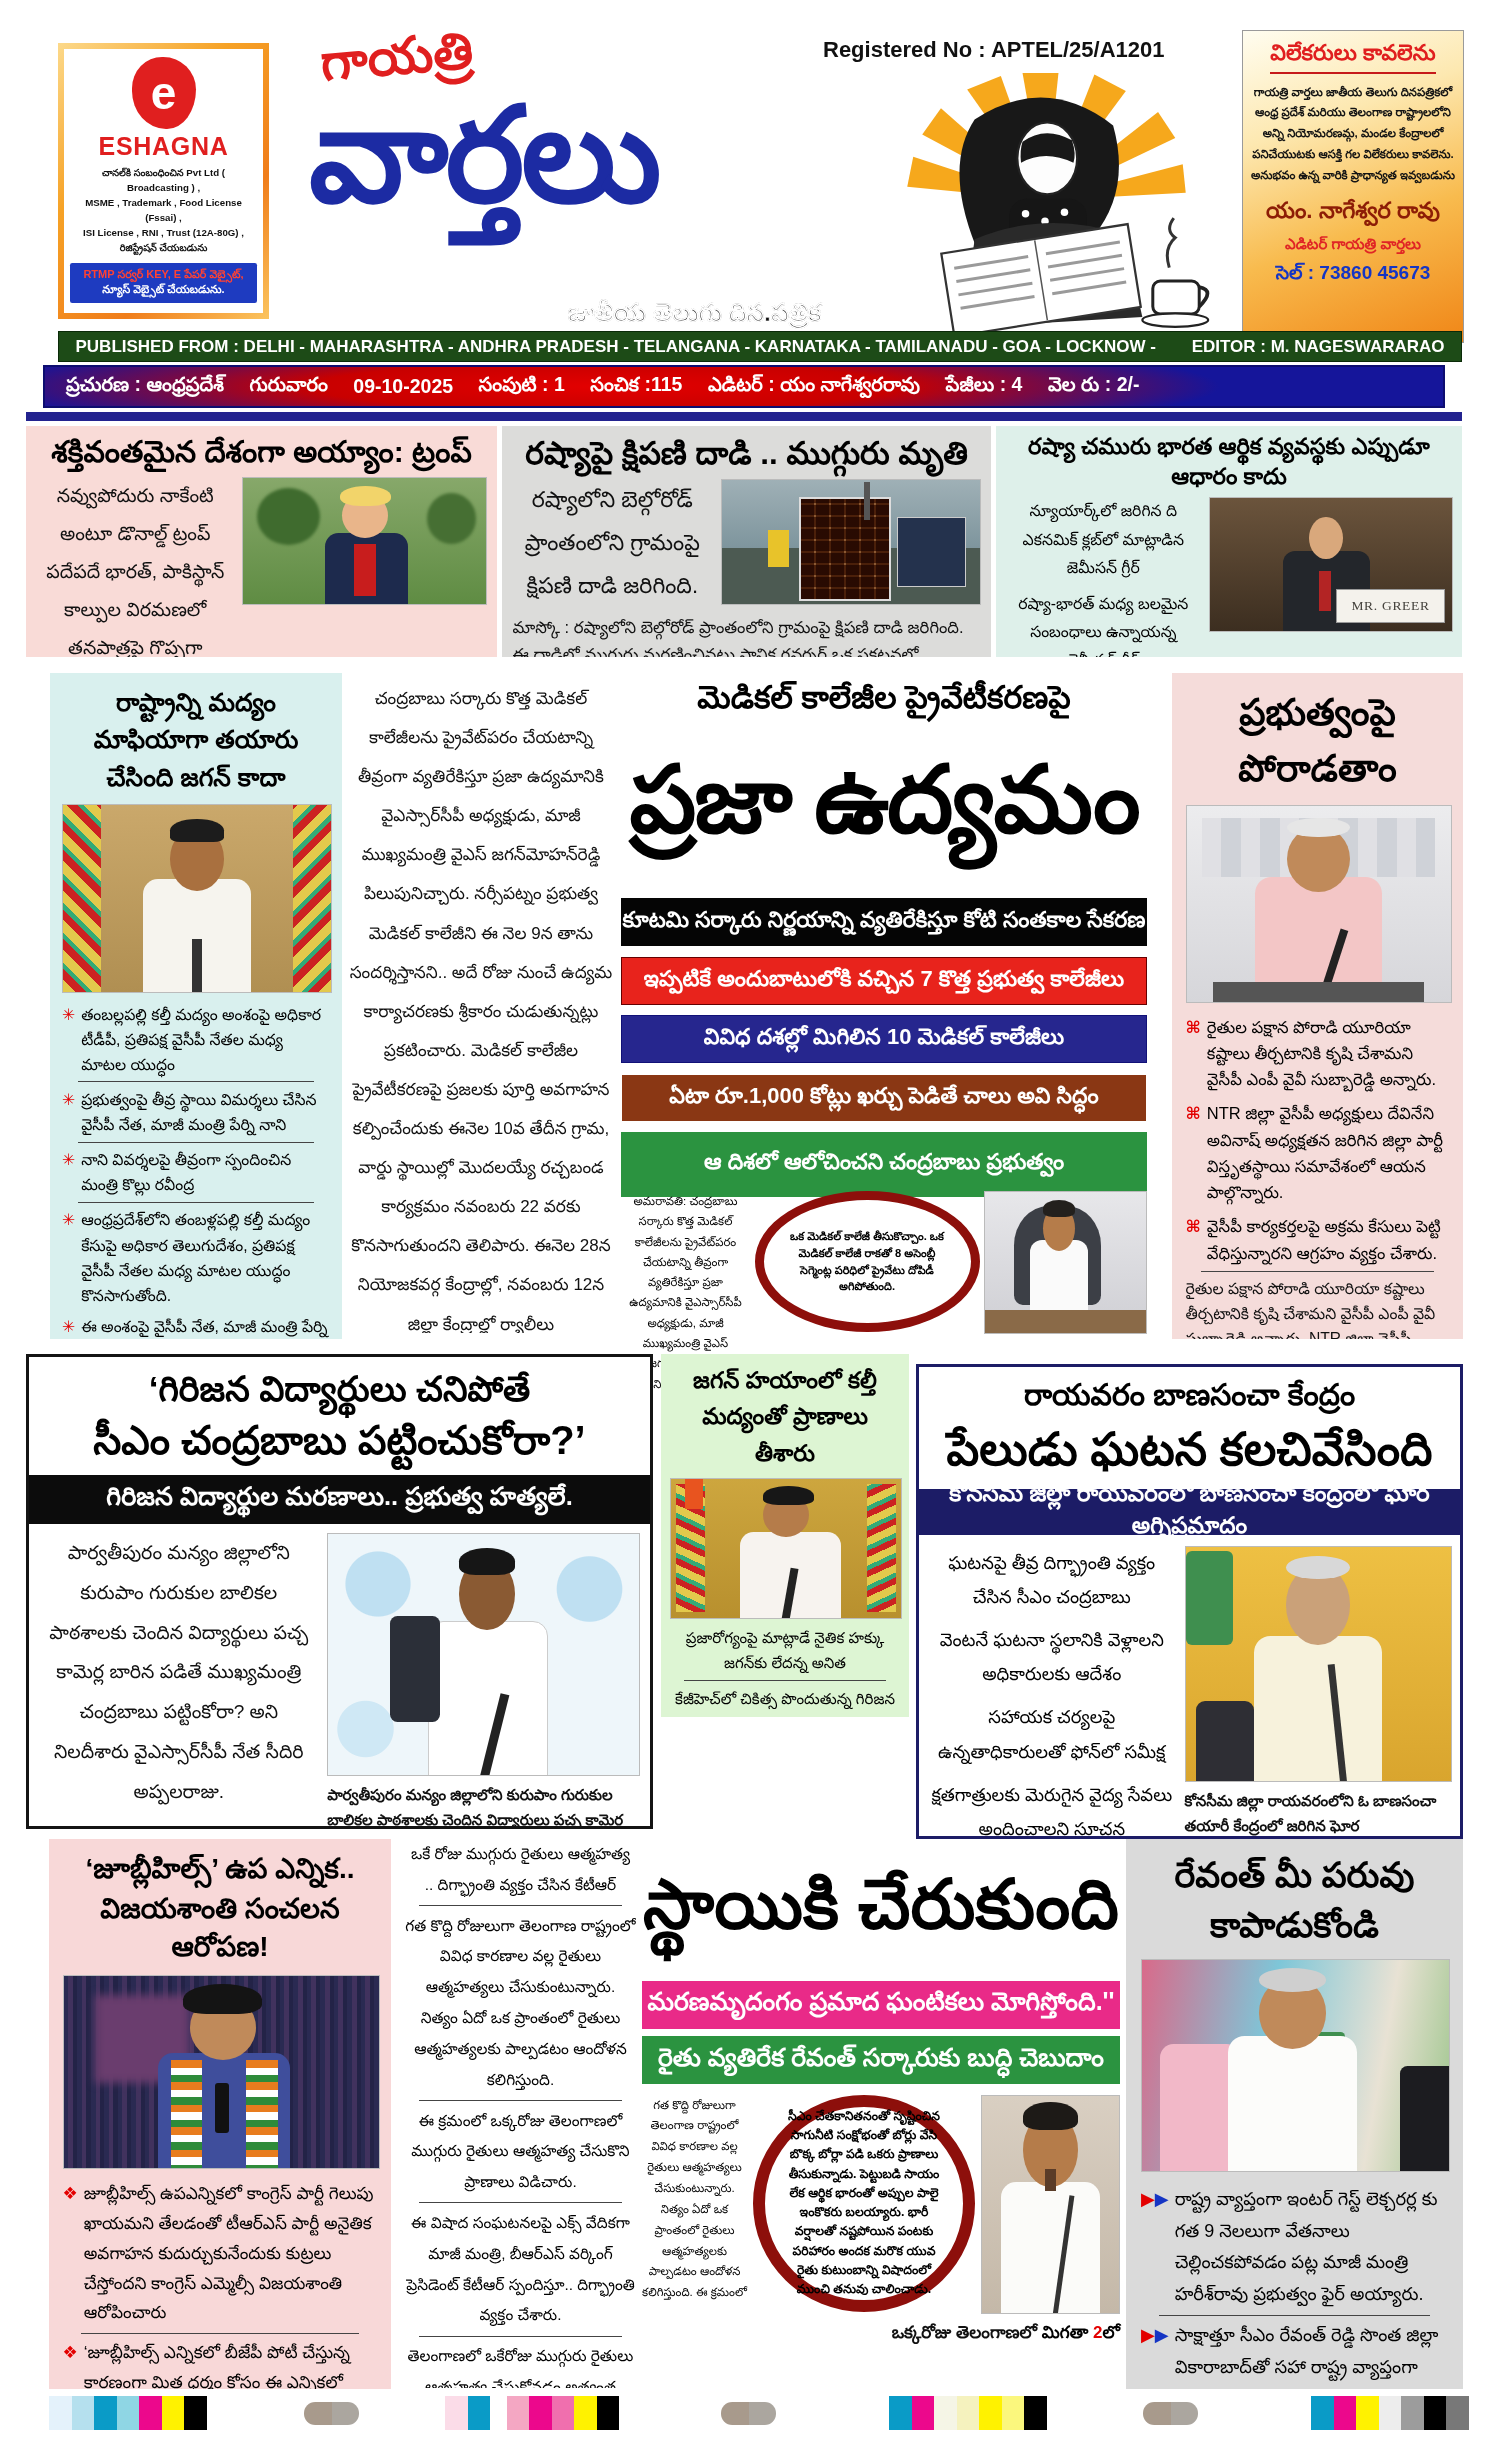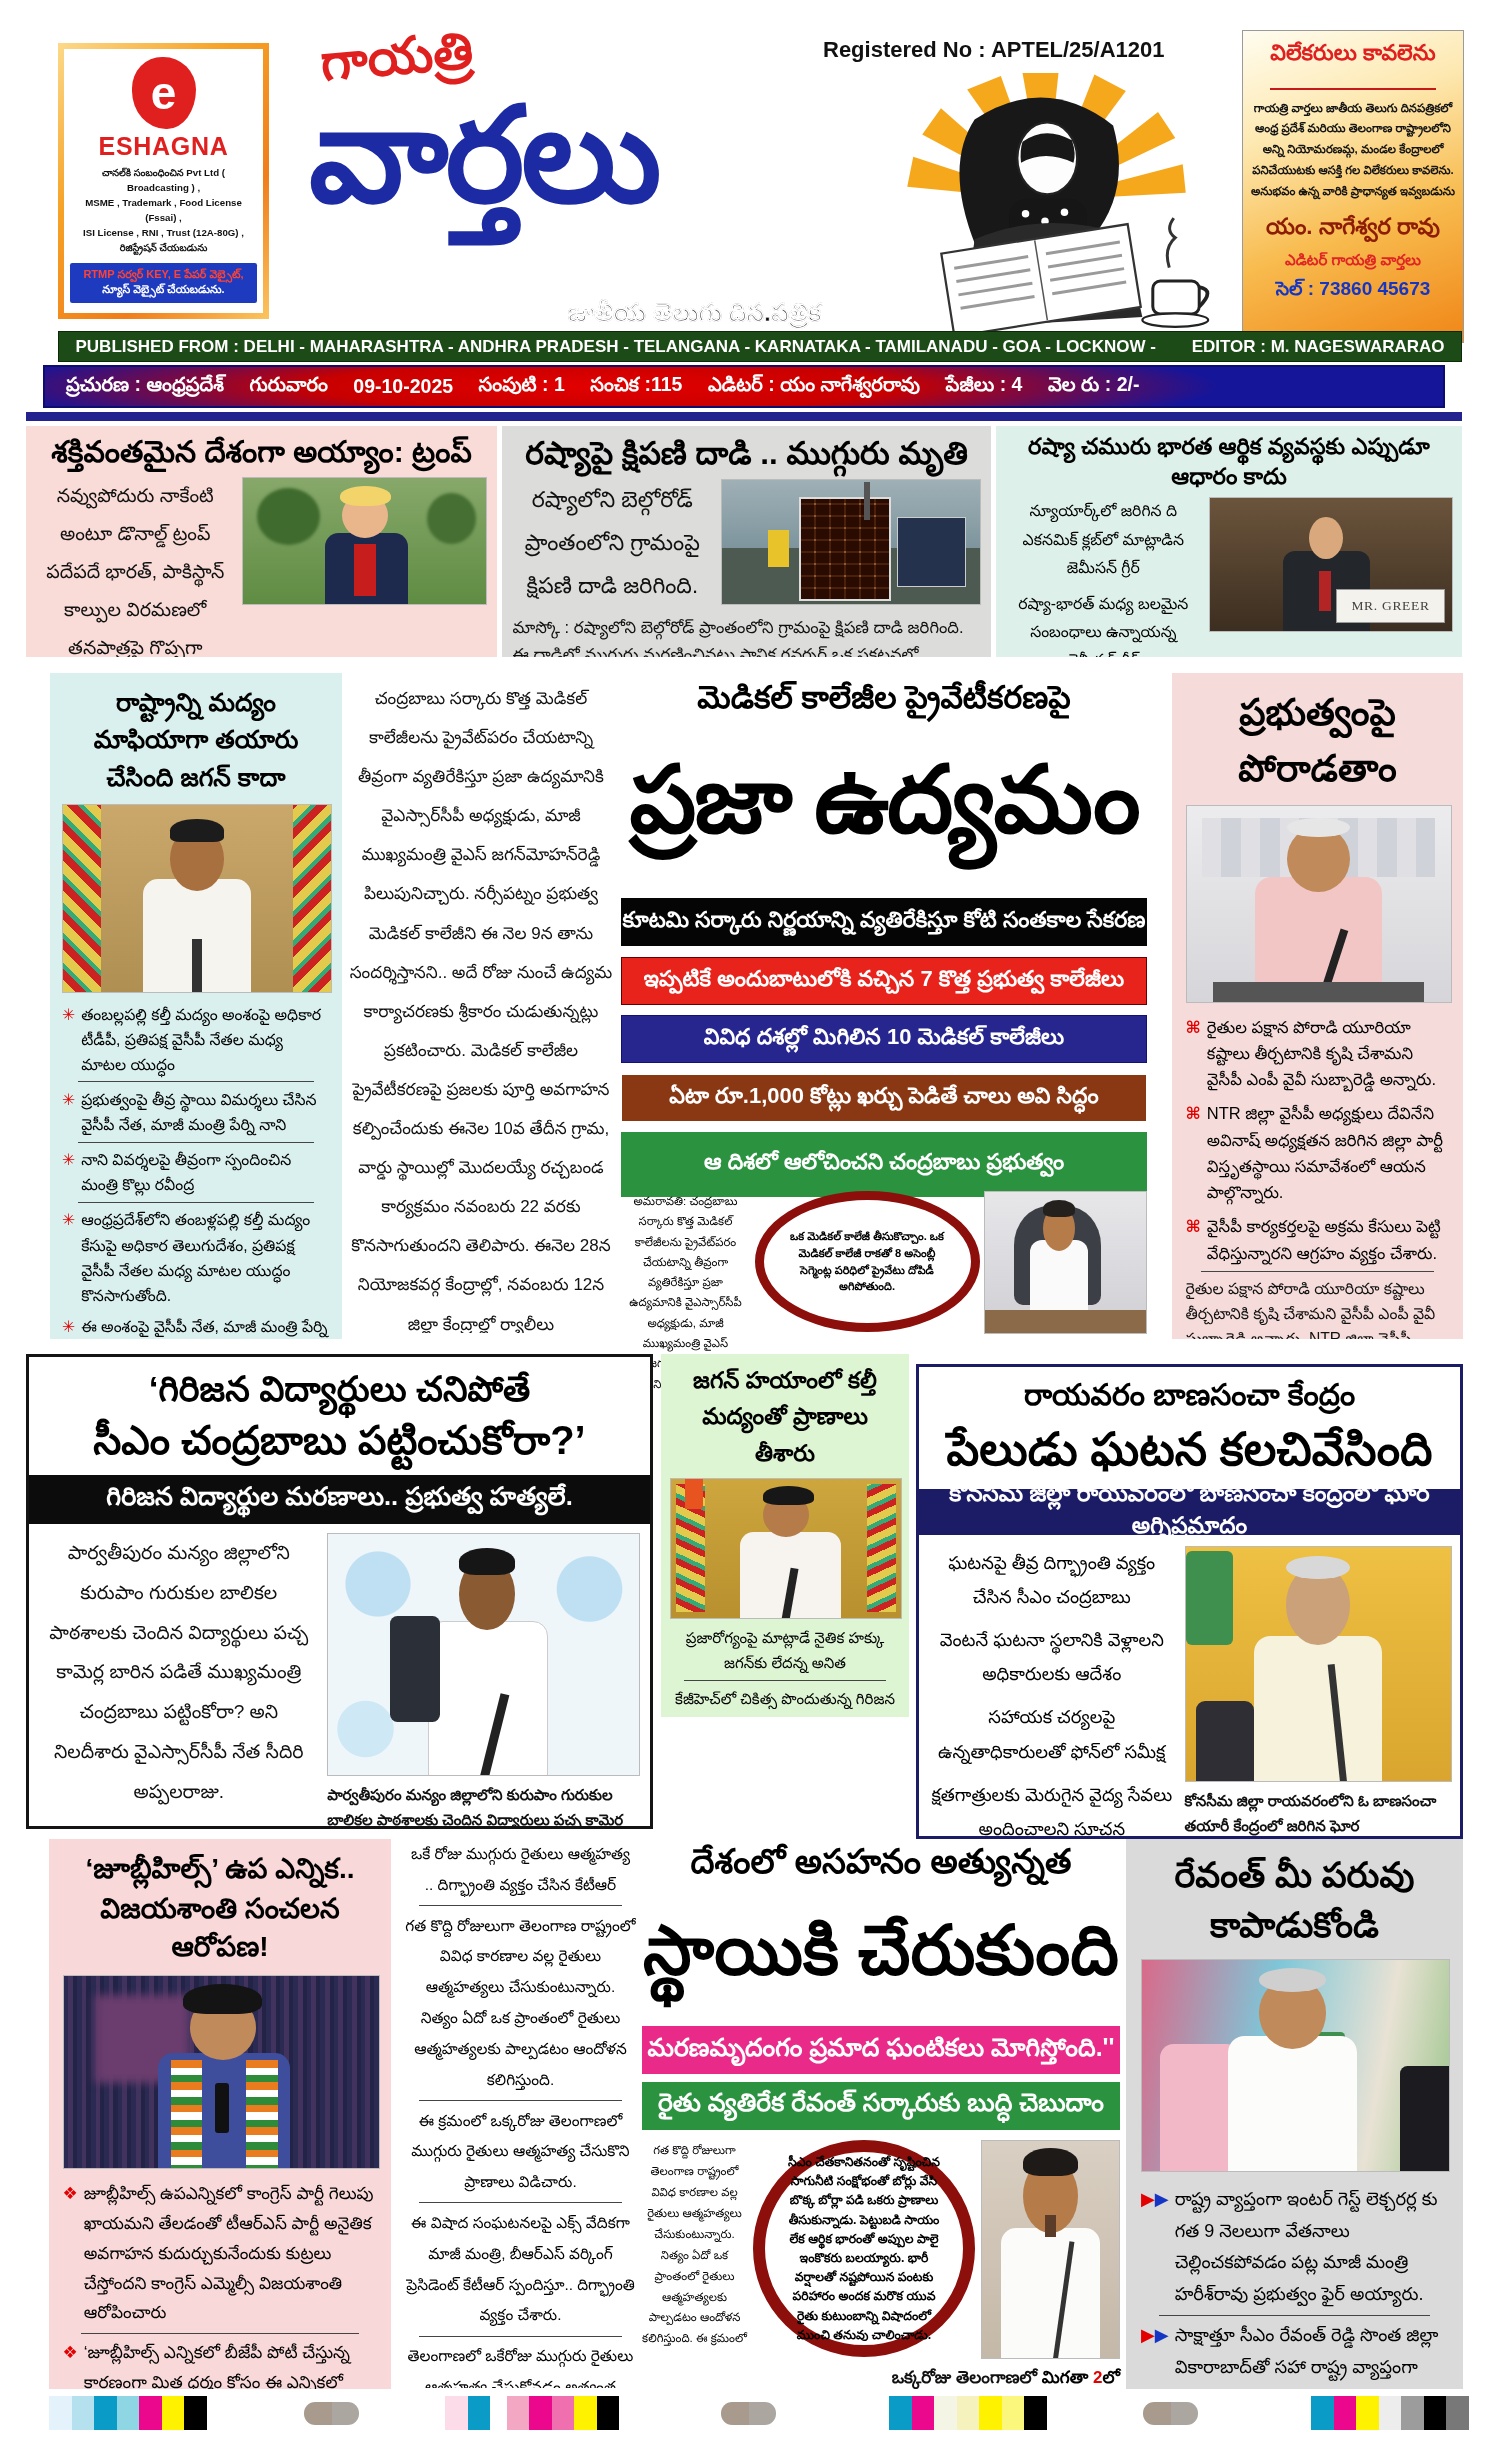--- a/index.html
+++ b/index.html
@@ -82,21 +82,21 @@
       <g>
         <path d="M410 268 q-8 -26 8 -40 q-14 -10 -2 -26" fill="none" stroke="#333" stroke-width="4"></path>
         <rect x="388" y="286" width="62" height="44" rx="10" fill="#fff" stroke="#222" stroke-width="4"></rect>
         <path d="M450 294 q22 4 0 26" fill="none" stroke="#222" stroke-width="5"></path>
         <ellipse cx="418" cy="338" rx="44" ry="9" fill="#fff" stroke="#222" stroke-width="3"></ellipse>
       </g>
     </svg>
   </div>
 
   <div class="card" style="left:1242px;top:30px;width:222px;height:313px;border:1.5px solid #9a9a9a;background:linear-gradient(160deg,#fffdf0 0%,#fde8b0 30%,#f8bb4e 62%,#f08617 100%);padding:9px 7.5px;text-align:center;">
-    <div style="color:#e01f1f;font-size:22px;font-weight:900;border-bottom:2.2px solid #c61a1a;display:inline-block;padding-bottom:17px;">విలేకరులు కావలెను</div>
+    <div style="color:#e01f1f;font-size:22px;font-weight:900;border-bottom:2.2px solid #c61a1a;display:inline-block;padding-bottom:1px;">విలేకరులు కావలెను</div>
     <div style="font-size:11.6px;font-weight:bold;color:#141414;line-height:1.8;margin-top:7.5px;text-align:center;">గాయత్రి వార్తలు జాతీయ తెలుగు దినపత్రికలో ఆంధ్ర ప్రదేశ్ మరియు తెలంగాణ రాష్ట్రాలలోని అన్ని నియోమరణమ్గ, మండల కేంద్రాలలో పనిచేయుటకు ఆసక్తి గల విలేకరులు కావలెను. అనుభవం ఉన్న వారికి ప్రాధాన్యత ఇవ్వబడును</div>
     <div style="color:#8d1d06;font-size:22.5px;font-weight:900;margin-top:12px;">యం. నాగేశ్వర రావు</div>
     <div style="color:#e02525;font-size:15px;font-weight:bold;margin-top:6px;">ఎడిటర్ గాయత్రి వార్తలు</div>
     <div style="color:#1535c4;font-size:19px;font-weight:900;margin-top:6px;">సెల్ : 73860 45673</div>
   </div>
 
   <div class="abs" style="left:58px;top:331px;width:1404px;height:31px;background:var(--published_green,#1d4b17);border:1.5px solid #0a2a08;display:flex;align-items:center;justify-content:space-between;padding:0 16.5px;">
     <span style="color:#fff;font-weight:bold;font-size:17px;">PUBLISHED FROM : DELHI - MAHARASHTRA - ANDHRA PRADESH - TELANGANA - KARNATAKA - TAMILANADU - GOA - LOCKNOW -</span>
     <span style="color:#fff;font-weight:bold;font-size:17px;">EDITOR :  M. NAGESWARARAO</span>
   </div>
@@ -369,21 +369,20 @@
       <div class="sep"></div>
     <div>ఈ క్రమంలో ఒక్కరోజు తెలంగాణలో ముగ్గురు రైతులు ఆత్మహత్య చేసుకొని ప్రాణాలు విడిచారు.</div>
       <div class="sep"></div>
     <div>ఈ విషాద సంఘటనలపై ఎక్స్ వేదికగా మాజీ మంత్రి, బీఆర్ఎస్ వర్కింగ్ ప్రెసిడెంట్ కేటీఆర్ స్పందిస్తూ.. దిగ్భ్రాంతి వ్యక్తం చేశారు.</div>
       <div class="sep"></div>
     <div>తెలంగాణలో ఒకేరోజు ముగ్గురు రైతులు ఆత్మహత్య చేసుకోవడం అత్యంత బాధాకరం.</div>
 
   </div>
 
   <div class="abs" style="left:642px;top:1839px;width:478px;height:552px;">
-    <div class="ttl" style="font-size:34px;">దేశంలో అసహనం అత్యున్నత</div>
     <div class="ttl" style="font-size:69px;line-height:1.9;white-space:nowrap;">స్థాయికి చేరుకుంది</div>
     <div class="bar" style="height:48px;background:var(--pink_bar,#e92a88);font-size:25px;margin-top:10.5px;">మరణమృదంగం ప్రమాద ఘంటికలు మోగిస్తోంది.''</div>
     <div class="bar" style="height:48px;background:var(--bar_green,#2b9340);font-size:25px;margin-top:7.5px;">రైతు వ్యతిరేక రేవంత్ సర్కారుకు బుద్ధి చెబుదాం</div>
     <div class="row" style="gap:6px;margin-top:10.5px;">
       <div class="cen" style="width:105px;font-size:11.6px;line-height:1.8;">గత కొద్ది రోజులుగా తెలంగాణ రాష్ట్రంలో వివిధ కారణాల వల్ల రైతులు ఆత్మహత్యలు చేసుకుంటున్నారు. నిత్యం ఏదో ఒక ప్రాంతంలో రైతులు ఆత్మహత్యలకు పాల్పడటం ఆందోళన కలిగిస్తుంది. ఈ క్రమంలో</div>
       <div style="flex:none;width:222px;height:217px;border:12px solid var(--circle_red,#8d0f0b);border-radius:50%;background:#fff;display:flex;align-items:center;justify-content:center;padding:7.5px 19.5px;box-sizing:border-box;">
         <span style="font-size:12.4px;font-weight:bold;text-align:center;line-height:1.55;">సీఎం చేతకానితనంతో సృష్టించిన సాగునీటి సంక్షోభంతో బోర్లు వేసి బొక్క బోర్లా పడి ఒకరు ప్రాణాలు తీసుకున్నాడు. పెట్టుబడి సాయం లేక ఆర్థిక భారంతో అప్పుల పాలై ఇంకొకరు బలయ్యారు. భారీ వర్షాలతో నష్టపోయిన పంటకు పరిహారం అందక మరొక యువ రైతు కుటుంబాన్ని విషాదంలో ముంచి తనువు చాలించాడు.</span>
       </div>
       <div class="photo" style="flex:1;height:217px;background:linear-gradient(#d9cfc2,#c4b8a8);">
         <div class="sh" style="left:14%;top:40%;width:72%;height:62%;background:#fbfbf9;border-radius:15px 15px 0 0;"></div>

